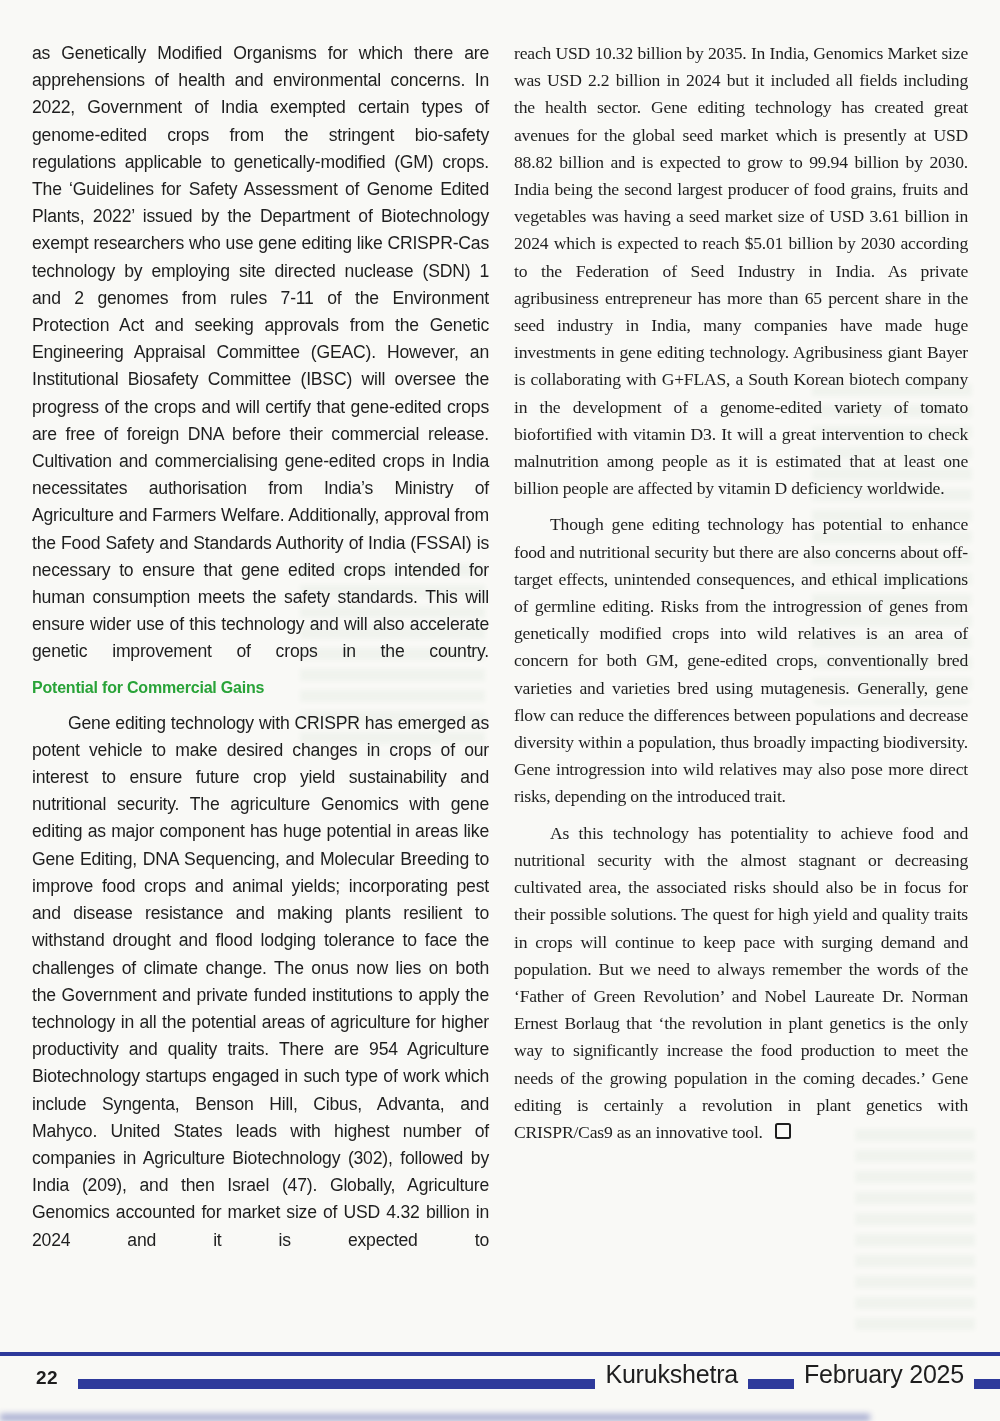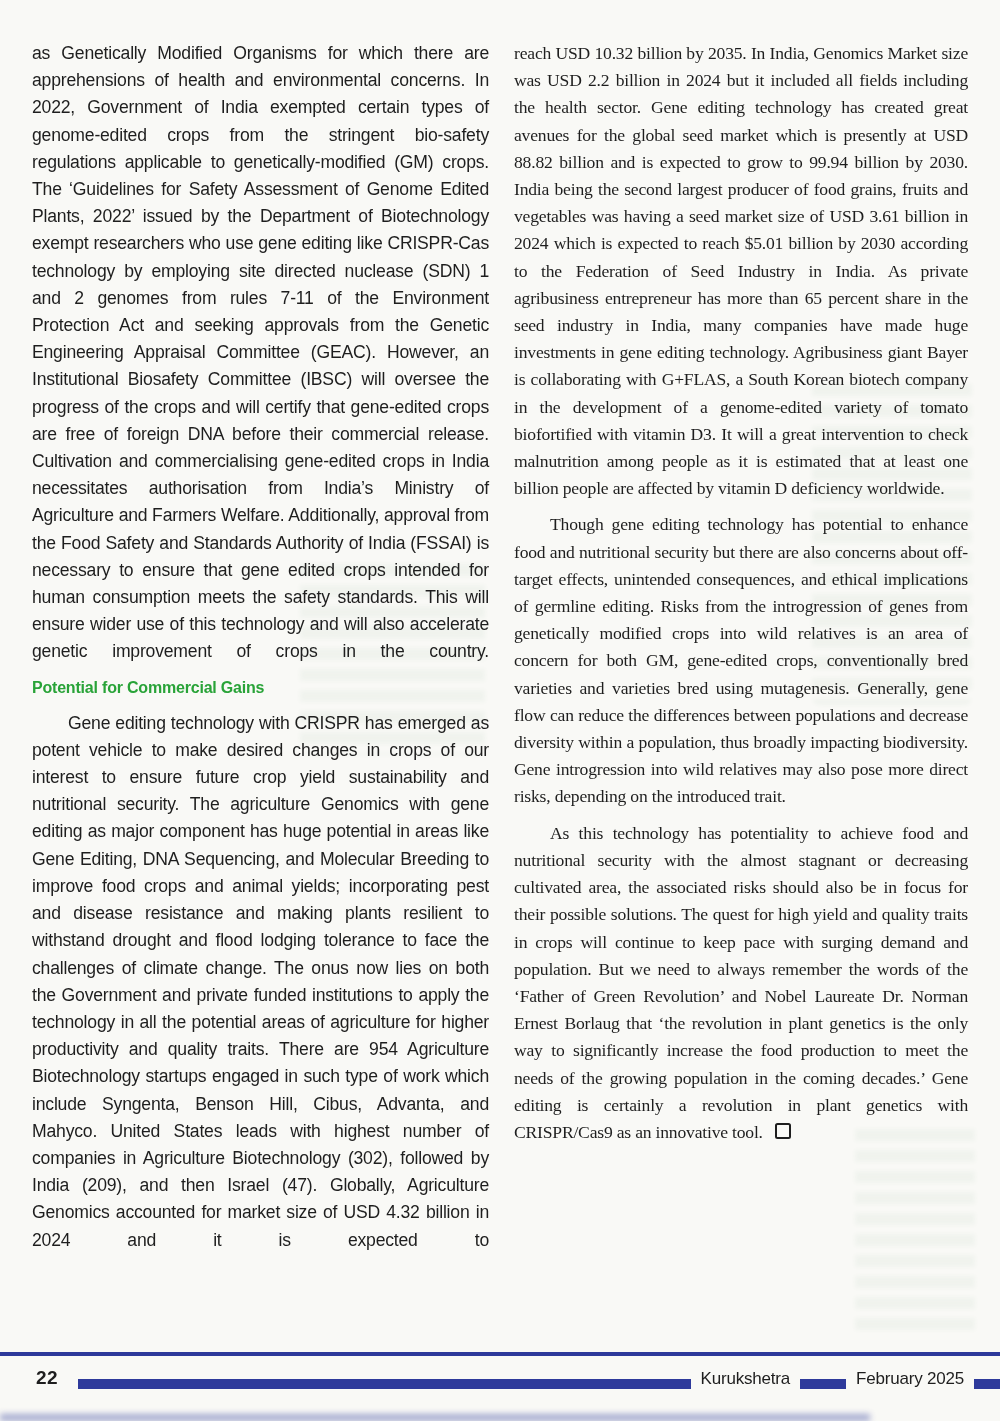--- a/index.html
+++ b/index.html
@@ -65,21 +65,21 @@
     padding-left: 36px;
     box-sizing: border-box;
     font-size: 19px;
     font-weight: bold;
     letter-spacing: 0.5px;
   }
   .bar { height: 10px; background: #2e3a9b; }
   .bar-long { flex: 1; }
   .bar-mid { width: 46px; }
   .bar-end { width: 26px; }
-  .footer-text { font-size: 17px; letter-spacing: -0.2px; white-space: nowrap; }
+  .footer-text { font-size: 25px; letter-spacing: -0.2px; white-space: nowrap; }
   
   .ghost {
     position: absolute;
     opacity: 0.045;
     background: repeating-linear-gradient(180deg, transparent 0 9px, #3b7a4a 9px 21px);
     filter: blur(2px);
     border-radius: 8px;
     pointer-events: none;
   }
   .ghost.g1 { left: 300px; top: 555px; width: 185px; height: 200px; }

